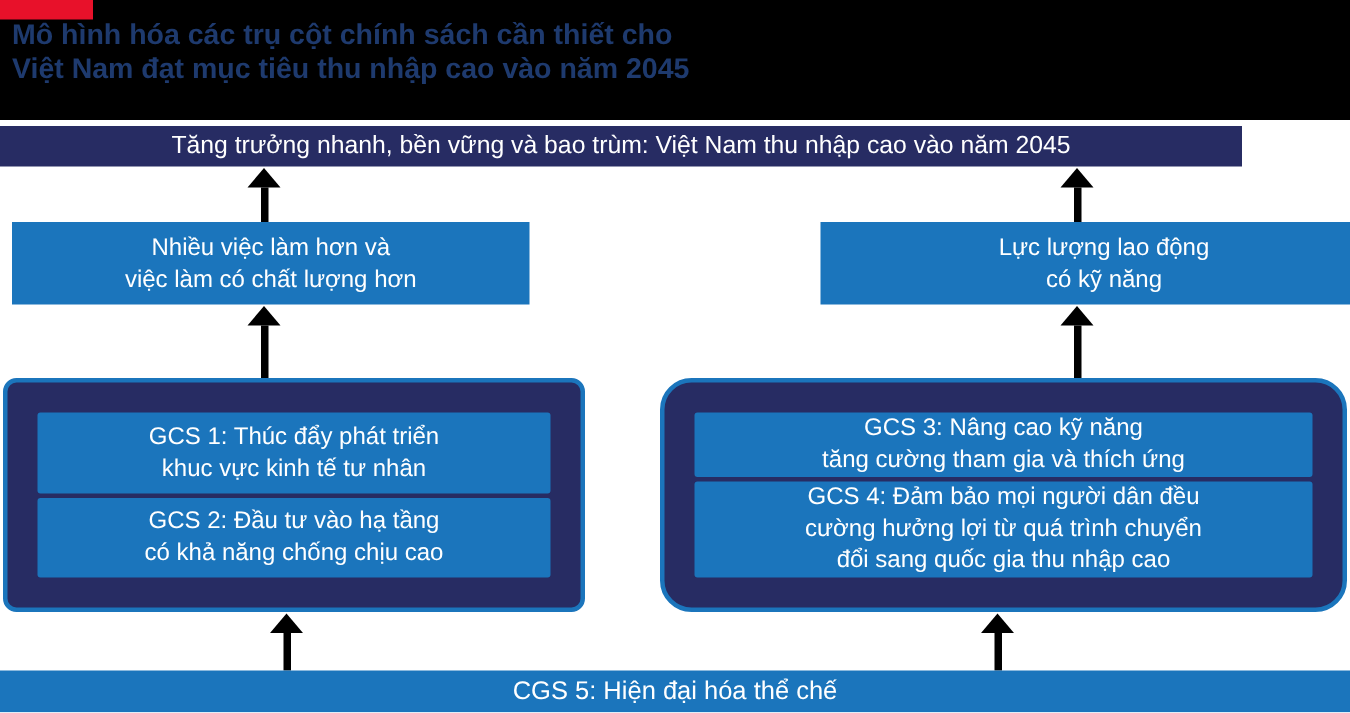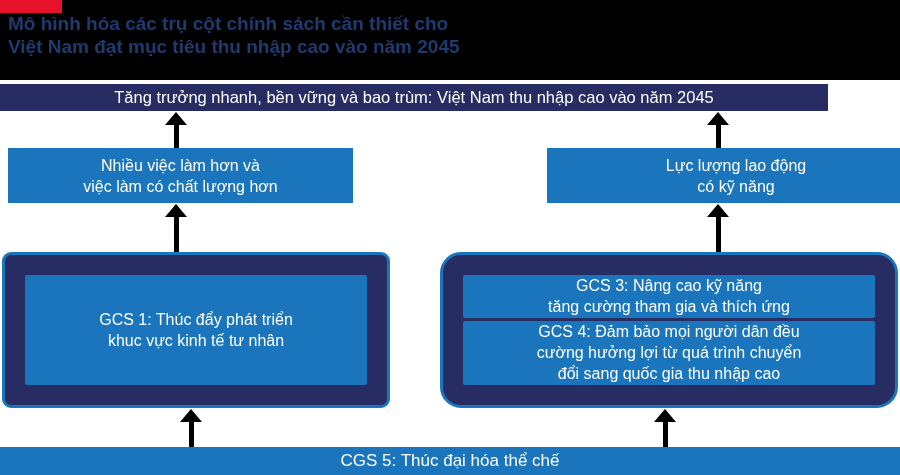--- a/index.html
+++ b/index.html
@@ -117,34 +117,36 @@
     <div class="arrow-stem"></div>
   </div>
   <div class="arrow" style="left:707px; top:204px; height:48px">
     <div class="arrow-head"></div>
     <div class="arrow-stem"></div>
   </div>
 
   <div class="group group-left">
     <div class="pill lines-2">GCS 1: Thúc đẩy phát triển
 khuc vực kinh tế tư nhân</div>
+    <div class="pill lines-2">GCS 2: Đầu tư vào hạ tầng
+có khả năng chống chịu cao</div>
   </div>
 
   <div class="group group-right">
     <div class="pill lines-2">GCS 3: Nâng cao kỹ năng
 tăng cường tham gia và thích ứng</div>
     <div class="pill lines-3">GCS 4: Đảm bảo mọi người dân đều
 cường hưởng lợi từ quá trình chuyển
 đổi sang quốc gia thu nhập cao</div>
   </div>
 
   <div class="arrow" style="left:180px; top:409px; height:38px">
     <div class="arrow-head"></div>
     <div class="arrow-stem"></div>
   </div>
   <div class="arrow" style="left:654px; top:409px; height:38px">
     <div class="arrow-head"></div>
     <div class="arrow-stem"></div>
   </div>
 
-  <div class="foundation">CGS 5: Thúc đại hóa thể chế</div>
+  <div class="foundation">CGS 5: Hiện đại hóa thể chế</div>
 
 </div>
 
 </body></html>

